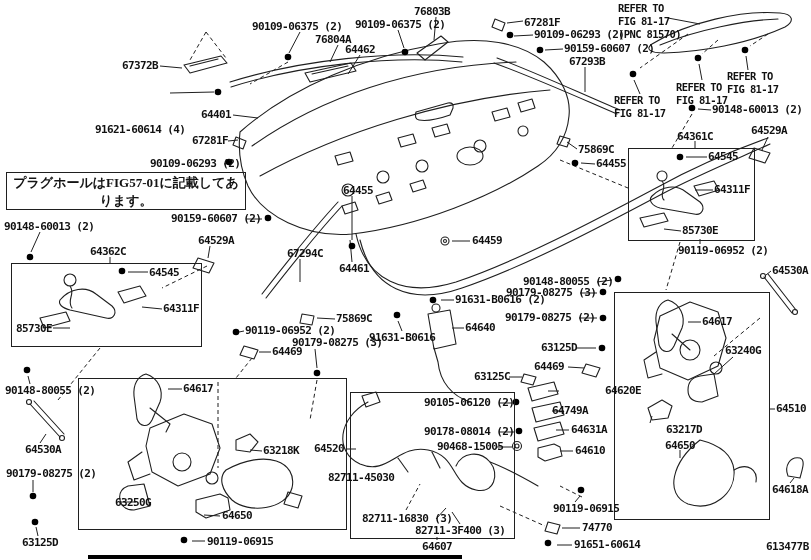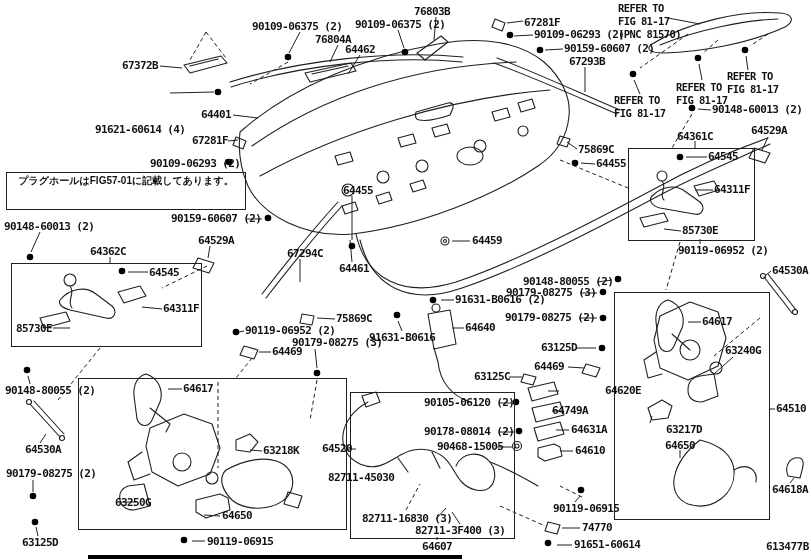--- a/index.html
+++ b/index.html
@@ -10,21 +10,21 @@
          stroke-linecap:round;stroke-linejoin:round}
   .leaders path{stroke:#1f1f1f;fill:none;stroke-width:1}
   .dashes path{stroke:#1f1f1f;fill:none;stroke-width:1;stroke-dasharray:4 3}
   .pl{position:absolute;font:bold 11px/1.05 "DejaVu Sans Mono",monospace;
       letter-spacing:-0.6px;white-space:nowrap;color:#111}
   .refer{position:absolute;font:bold 10.5px/1.25 "DejaVu Sans Mono",monospace;
       letter-spacing:-0.6px;white-space:nowrap;color:#111}
   .asm-box{position:absolute;border:1.4px solid #1f1f1f;background:transparent}
   .note-box{position:absolute;left:6px;top:172px;width:240px;height:38px;
       border:1.5px solid #1f1f1f;text-align:center;padding-top:1px;box-sizing:border-box}
-  .note-jp{font-family:Liberation Sans, sans-serif;font-size:10px;font-weight:bold;letter-spacing:0}
+  .note-jp{font-family:Liberation Serif, serif;font-size:13px;font-weight:bold;letter-spacing:0}
   .note-en{font-family:"DejaVu Sans",sans-serif;font-size:8.2px;letter-spacing:-0.3px}
   .note-ref{font:bold 10px "DejaVu Sans Mono",monospace;letter-spacing:-0.5px}
   .fig-code{position:absolute;left:766px;top:540px;font:bold 11px "DejaVu Sans Mono",monospace;
       letter-spacing:-0.5px}
   .bottom-bar{position:absolute;left:88px;top:555px;width:374px;height:4px;background:#000}
 </style>
 </head>
 <body>
 
 <div class="stage">
@@ -387,21 +387,21 @@
       <div class="pl" style="left: 574px; top: 539px;">91651-60614</div>
       <div class="pl" style="left: 5px; top: 385px;">90148-80055 (2)</div>
       <div class="pl" style="left: 25px; top: 444px;">64530A</div>
       <div class="pl" style="left: 6px; top: 468px;">90179-08275 (2)</div>
       <div class="pl" style="left: 22px; top: 537px;">63125D</div>
       <div class="pl" style="left: 84px; top: 497px; margin-left: 31px;">63250G</div>
       <div class="pl" style="left: 222px; top: 510px;">64650</div>
       <div class="pl" style="left: 207px; top: 536px;">90119-06915</div>
       <div class="pl" style="left: 183px; top: 383px;">64617</div>
       <div class="pl" style="left: 263px; top: 445px;">63218K</div>
-      <div class="pl" style="left: 322px; top: 443px;">64520</div>
+      <div class="pl" style="left: 314px; top: 443px;">64520</div>
       <div class="pl" style="left: 328px; top: 472px;">82711-45030</div>
       <div class="pl" style="left: 362px; top: 513px;">82711-16830 (3)</div>
       <div class="pl" style="left: 415px; top: 525px;">82711-3F400 (3)</div>
       <div class="pl" style="left: 422px; top: 541px;">64607</div>
       <div class="refer" style="left: 618px; top: 2px;">
         <div>REFER TO</div>
         <div>FIG 81-17</div>
         <div>(PNC 81570)</div>
       </div>
       <div class="refer" style="left: 727px; top: 70px;">

